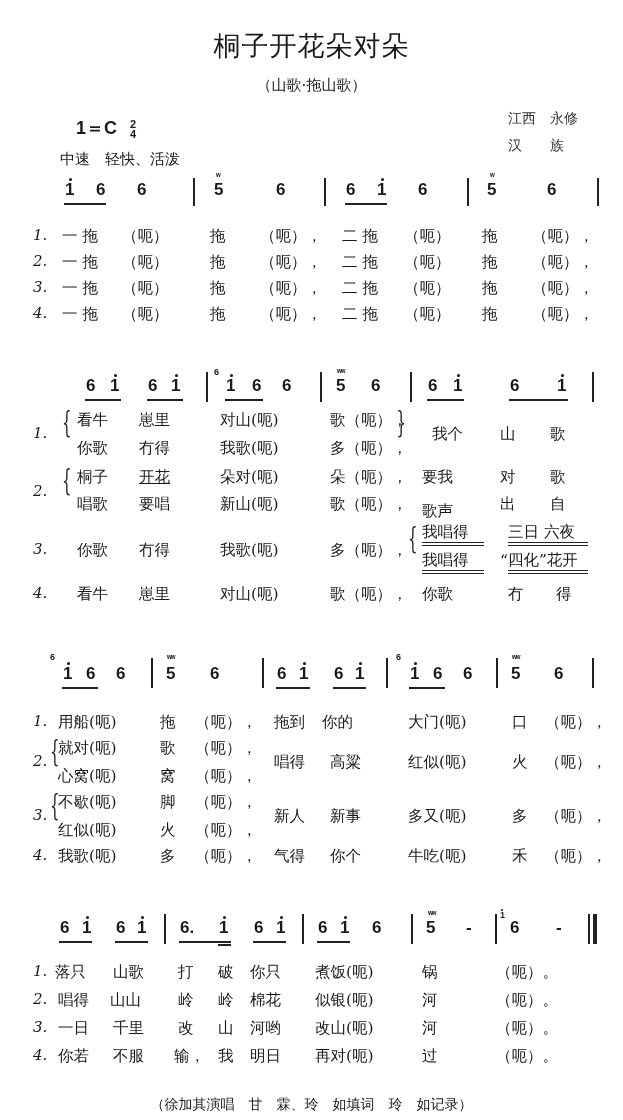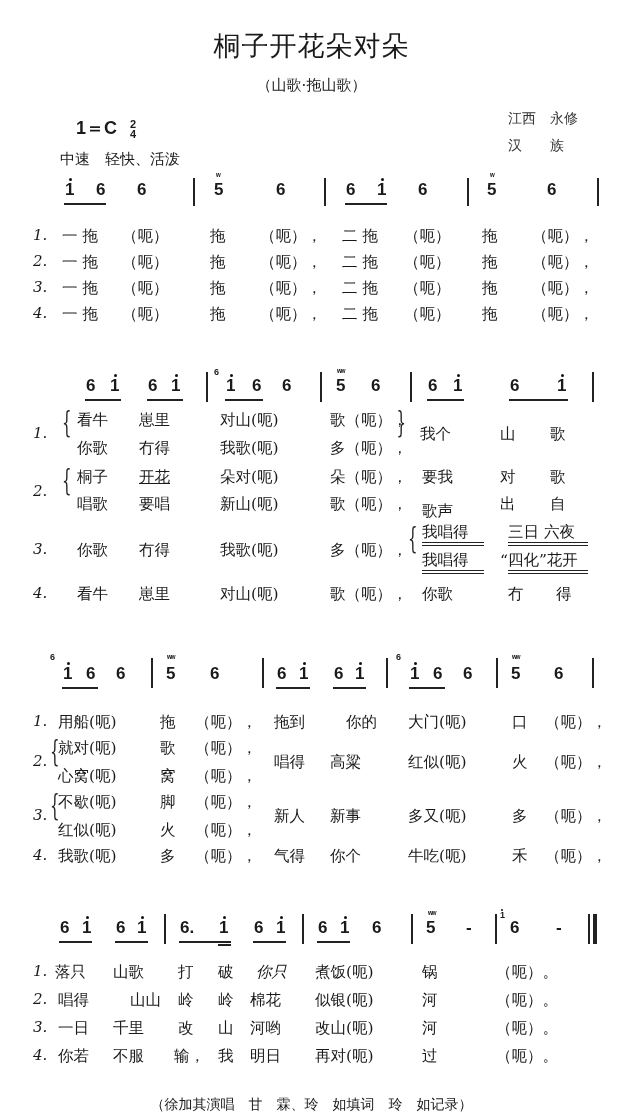--- a/index.html
+++ b/index.html
@@ -143,21 +143,21 @@
   <span class="abs brace" style="top:407px;left:62px;">{</span>
   <span class="abs lyr" style="top:410px;left:77px;">看牛</span>
   <span class="abs lyr" style="top:410px;left:139px;">崽里</span>
   <span class="abs lyr" style="top:410px;left:220px;">对山(呃)</span>
   <span class="abs lyr" style="top:410px;left:330px;">歌（呃），</span>
   <span class="abs lyr" style="top:438px;left:77px;">你歌</span>
   <span class="abs lyr" style="top:438px;left:139px;">冇得</span>
   <span class="abs lyr" style="top:438px;left:220px;">我歌(呃)</span>
   <span class="abs lyr" style="top:438px;left:330px;">多（呃），</span>
   <span class="abs brace" style="top:407px;left:406px;transform:scaleX(-0.5);">{</span>
-  <span class="abs lyr" style="top:424px;left:420px;">我个</span>
+  <span class="abs lyr" style="top:424px;left:432px;">我个</span>
   <span class="abs lyr" style="top:424px;left:500px;">山</span>
   <span class="abs lyr" style="top:424px;left:550px;">歌</span>
 
   <span class="abs vn" style="top:482px;left:33px;">2.</span>
   <span class="abs brace" style="top:465px;left:62px;">{</span>
   <span class="abs lyr" style="top:467px;left:77px;">桐子</span>
   <span class="abs lyr" style="top:467px;left:139px;text-decoration:underline;">开花</span>
   <span class="abs lyr" style="top:467px;left:220px;">朵对(呃)</span>
   <span class="abs lyr" style="top:467px;left:330px;">朵（呃），</span>
   <span class="abs lyr" style="top:467px;left:422px;">要我</span>
@@ -231,21 +231,21 @@
   <div class="orn" style="top:653px;left:512px;">ʷʷ</div>
   <div class="abs note" style="top:664px;left:511px;">5</div>
   <div class="abs note" style="top:664px;left:554px;">6</div>
   <div class="bar" style="top:658px;left:592px;height:30px;"></div>
 
   <span class="abs vn" style="top:712px;left:33px;">1.</span>
   <span class="abs lyr" style="top:712px;left:58px;">用船(呃)</span>
   <span class="abs lyr" style="top:712px;left:160px;">拖</span>
   <span class="abs lyr" style="top:712px;left:195px;">（呃），</span>
   <span class="abs lyr" style="top:712px;left:274px;">拖到</span>
-  <span class="abs lyr" style="top:712px;left:346px;">你的</span>
+  <span class="abs lyr" style="top:712px;left:322px;">你的</span>
   <span class="abs lyr" style="top:712px;left:408px;">大门(呃)</span>
   <span class="abs lyr" style="top:712px;left:512px;">口</span>
   <span class="abs lyr" style="top:712px;left:545px;">（呃），</span>
 
   <span class="abs vn" style="top:752px;left:33px;">2.</span>
   <span class="abs brace" style="top:736px;left:50px;">{</span>
   <span class="abs lyr" style="top:738px;left:58px;">就对(呃)</span>
   <span class="abs lyr" style="top:738px;left:160px;">歌</span>
   <span class="abs lyr" style="top:738px;left:195px;">（呃），</span>
   <span class="abs lyr" style="top:766px;left:58px;">心窝(呃)</span>
@@ -318,29 +318,29 @@
   <div class="abs note" style="top:918px;left:556px;">-</div>
   <div class="bar" style="top:914px;left:588px;height:30px;"></div>
   <div class="bar" style="top:914px;left:593px;height:30px;width:4px;"></div>
 
   <div>
     <span class="abs vn" style="top:962px;left:33px;">1.</span>
     <span class="abs lyr" style="top:962px;left:55px;">落只</span>
     <span class="abs lyr" style="top:962px;left:113px;">山歌</span>
     <span class="abs lyr" style="top:962px;left:178px;">打</span>
     <span class="abs lyr" style="top:962px;left:218px;">破</span>
-    <span class="abs lyr" style="top:962px;left:256px;font-style:italic;">你只</span>
+    <span class="abs lyr" style="top:962px;left:250px;">你只</span>
     <span class="abs lyr" style="top:962px;left:315px;">煮饭(呃)</span>
     <span class="abs lyr" style="top:962px;left:422px;">锅</span>
     <span class="abs lyr" style="top:962px;left:496px;">（呃）。</span>
   </div>
   <div>
     <span class="abs vn" style="top:990px;left:33px;">2.</span>
     <span class="abs lyr" style="top:990px;left:58px;">唱得</span>
-    <span class="abs lyr" style="top:990px;left:130px;">山山</span>
+    <span class="abs lyr" style="top:990px;left:110px;">山山</span>
     <span class="abs lyr" style="top:990px;left:178px;">岭</span>
     <span class="abs lyr" style="top:990px;left:218px;">岭</span>
     <span class="abs lyr" style="top:990px;left:250px;">棉花</span>
     <span class="abs lyr" style="top:990px;left:315px;">似银(呃)</span>
     <span class="abs lyr" style="top:990px;left:422px;">河</span>
     <span class="abs lyr" style="top:990px;left:496px;">（呃）。</span>
   </div>
   <div>
     <span class="abs vn" style="top:1018px;left:33px;">3.</span>
     <span class="abs lyr" style="top:1018px;left:58px;">一日</span>

